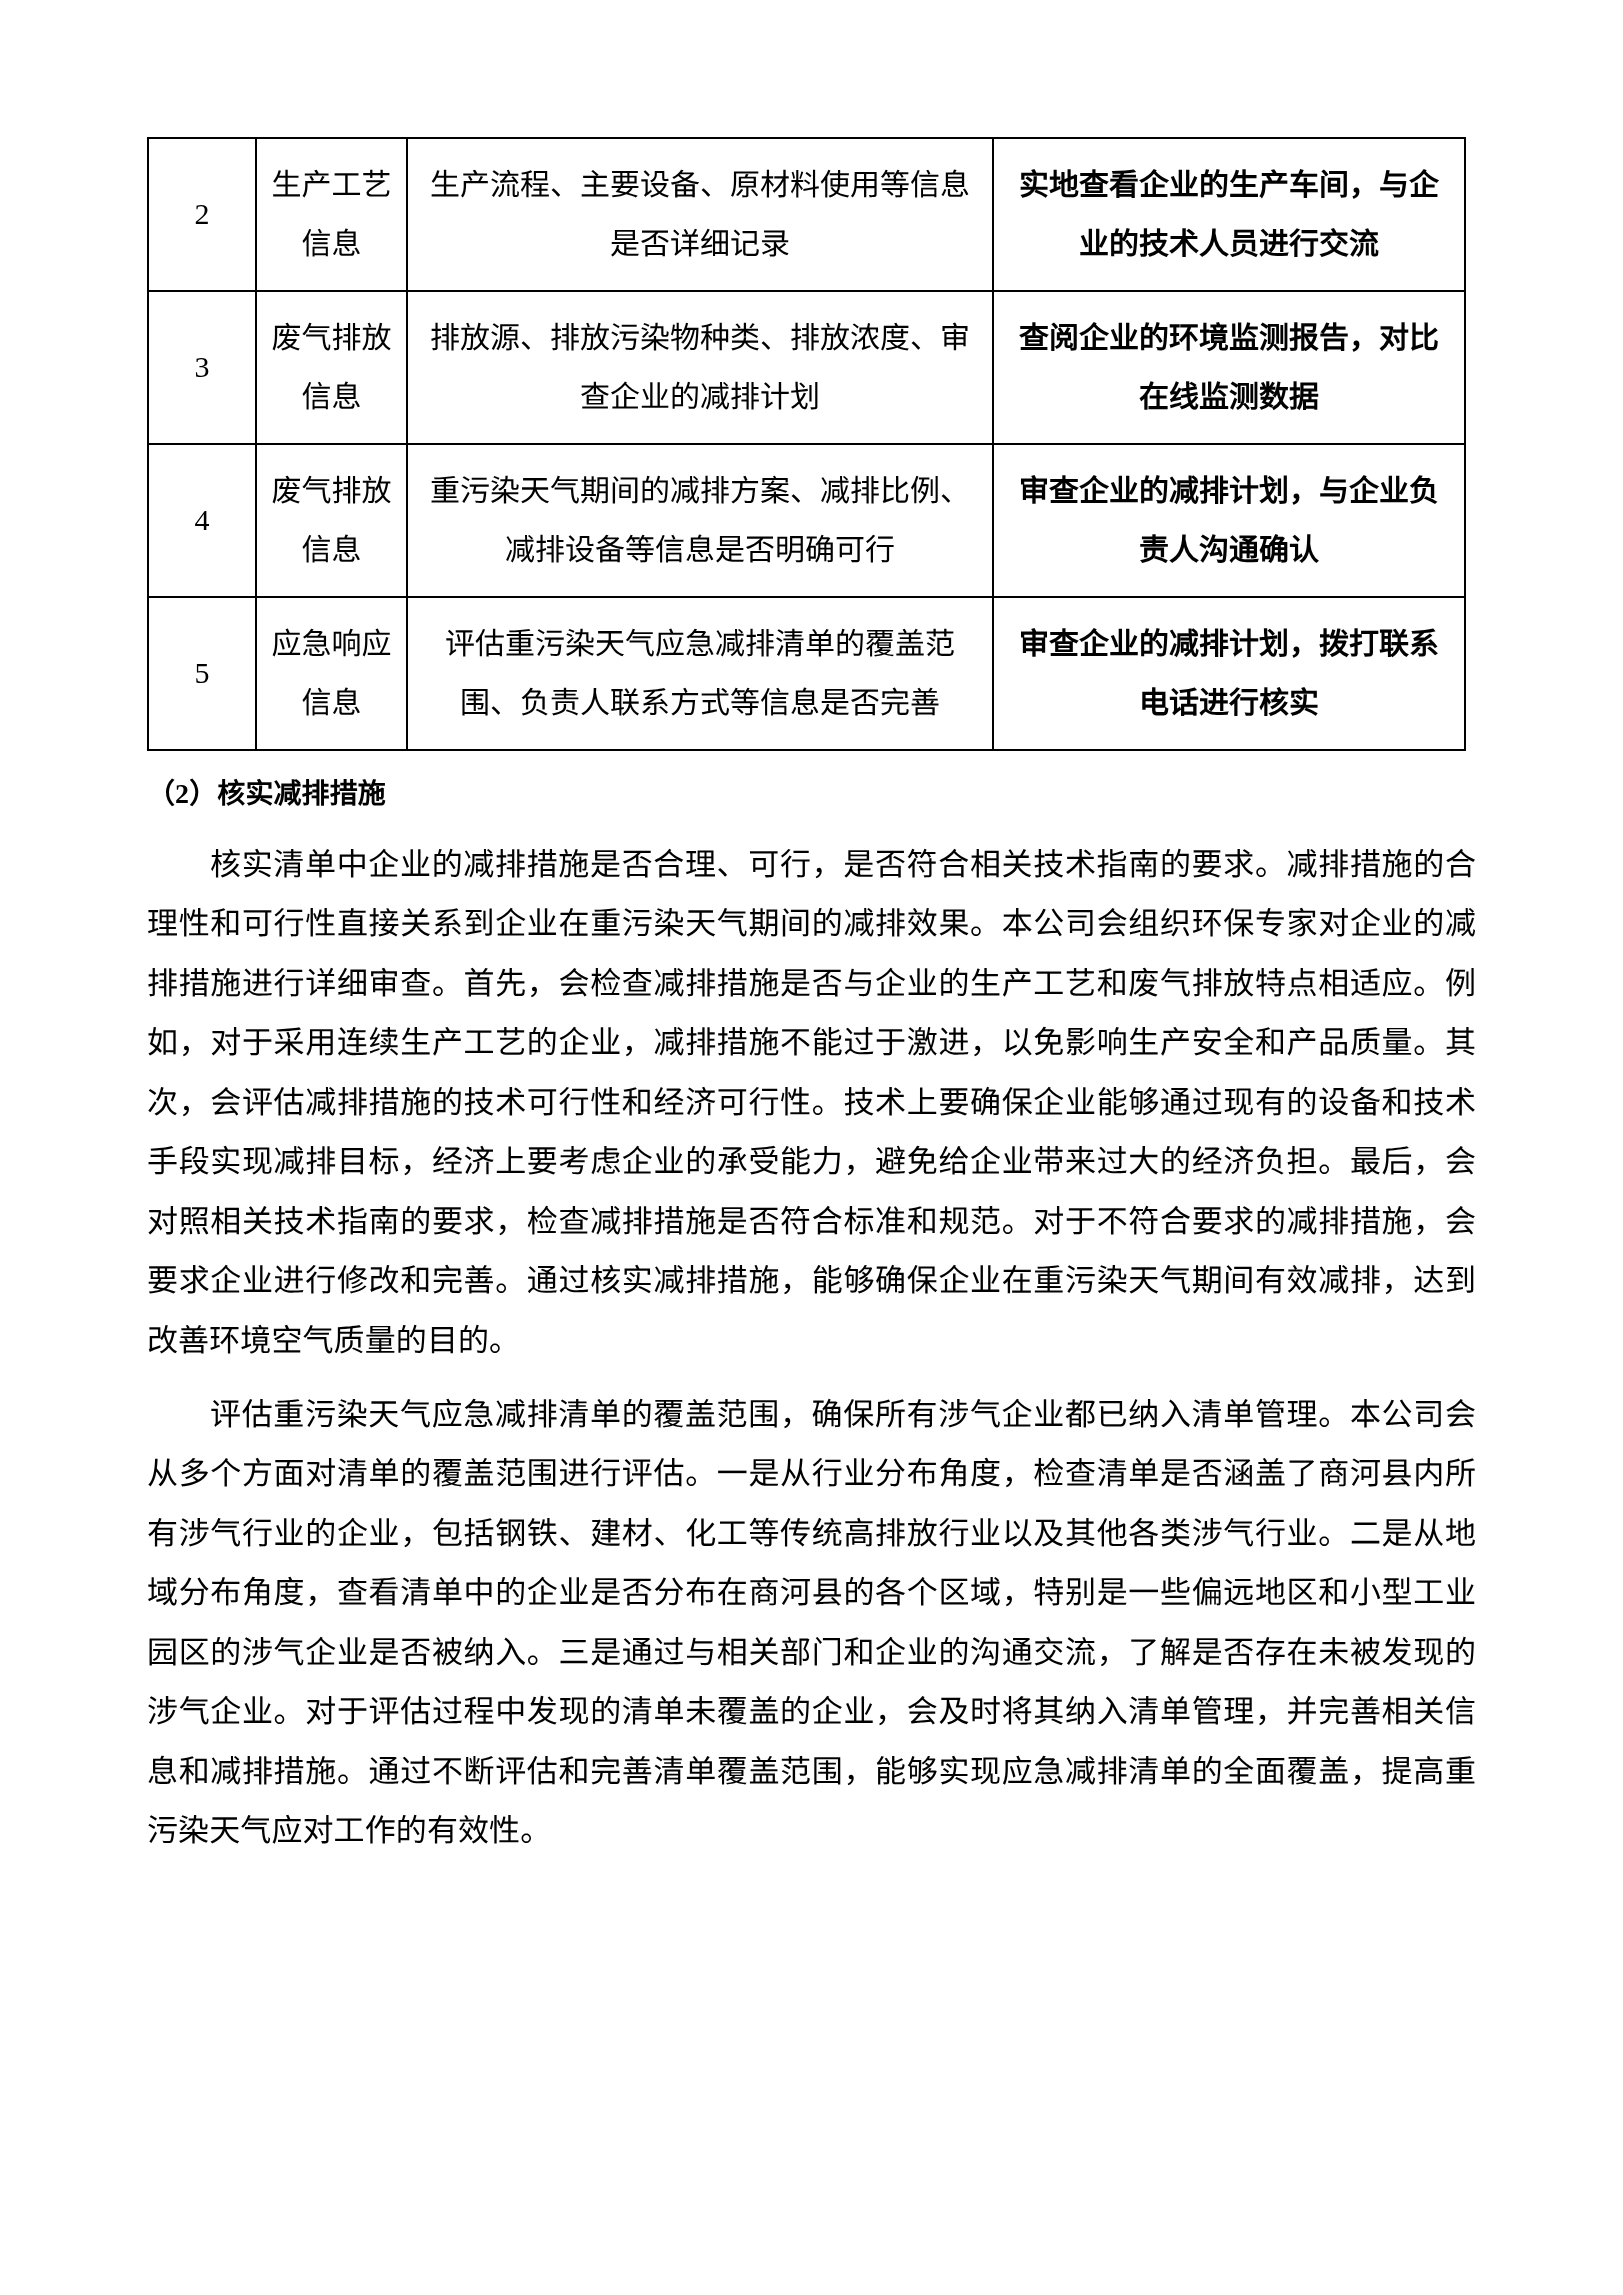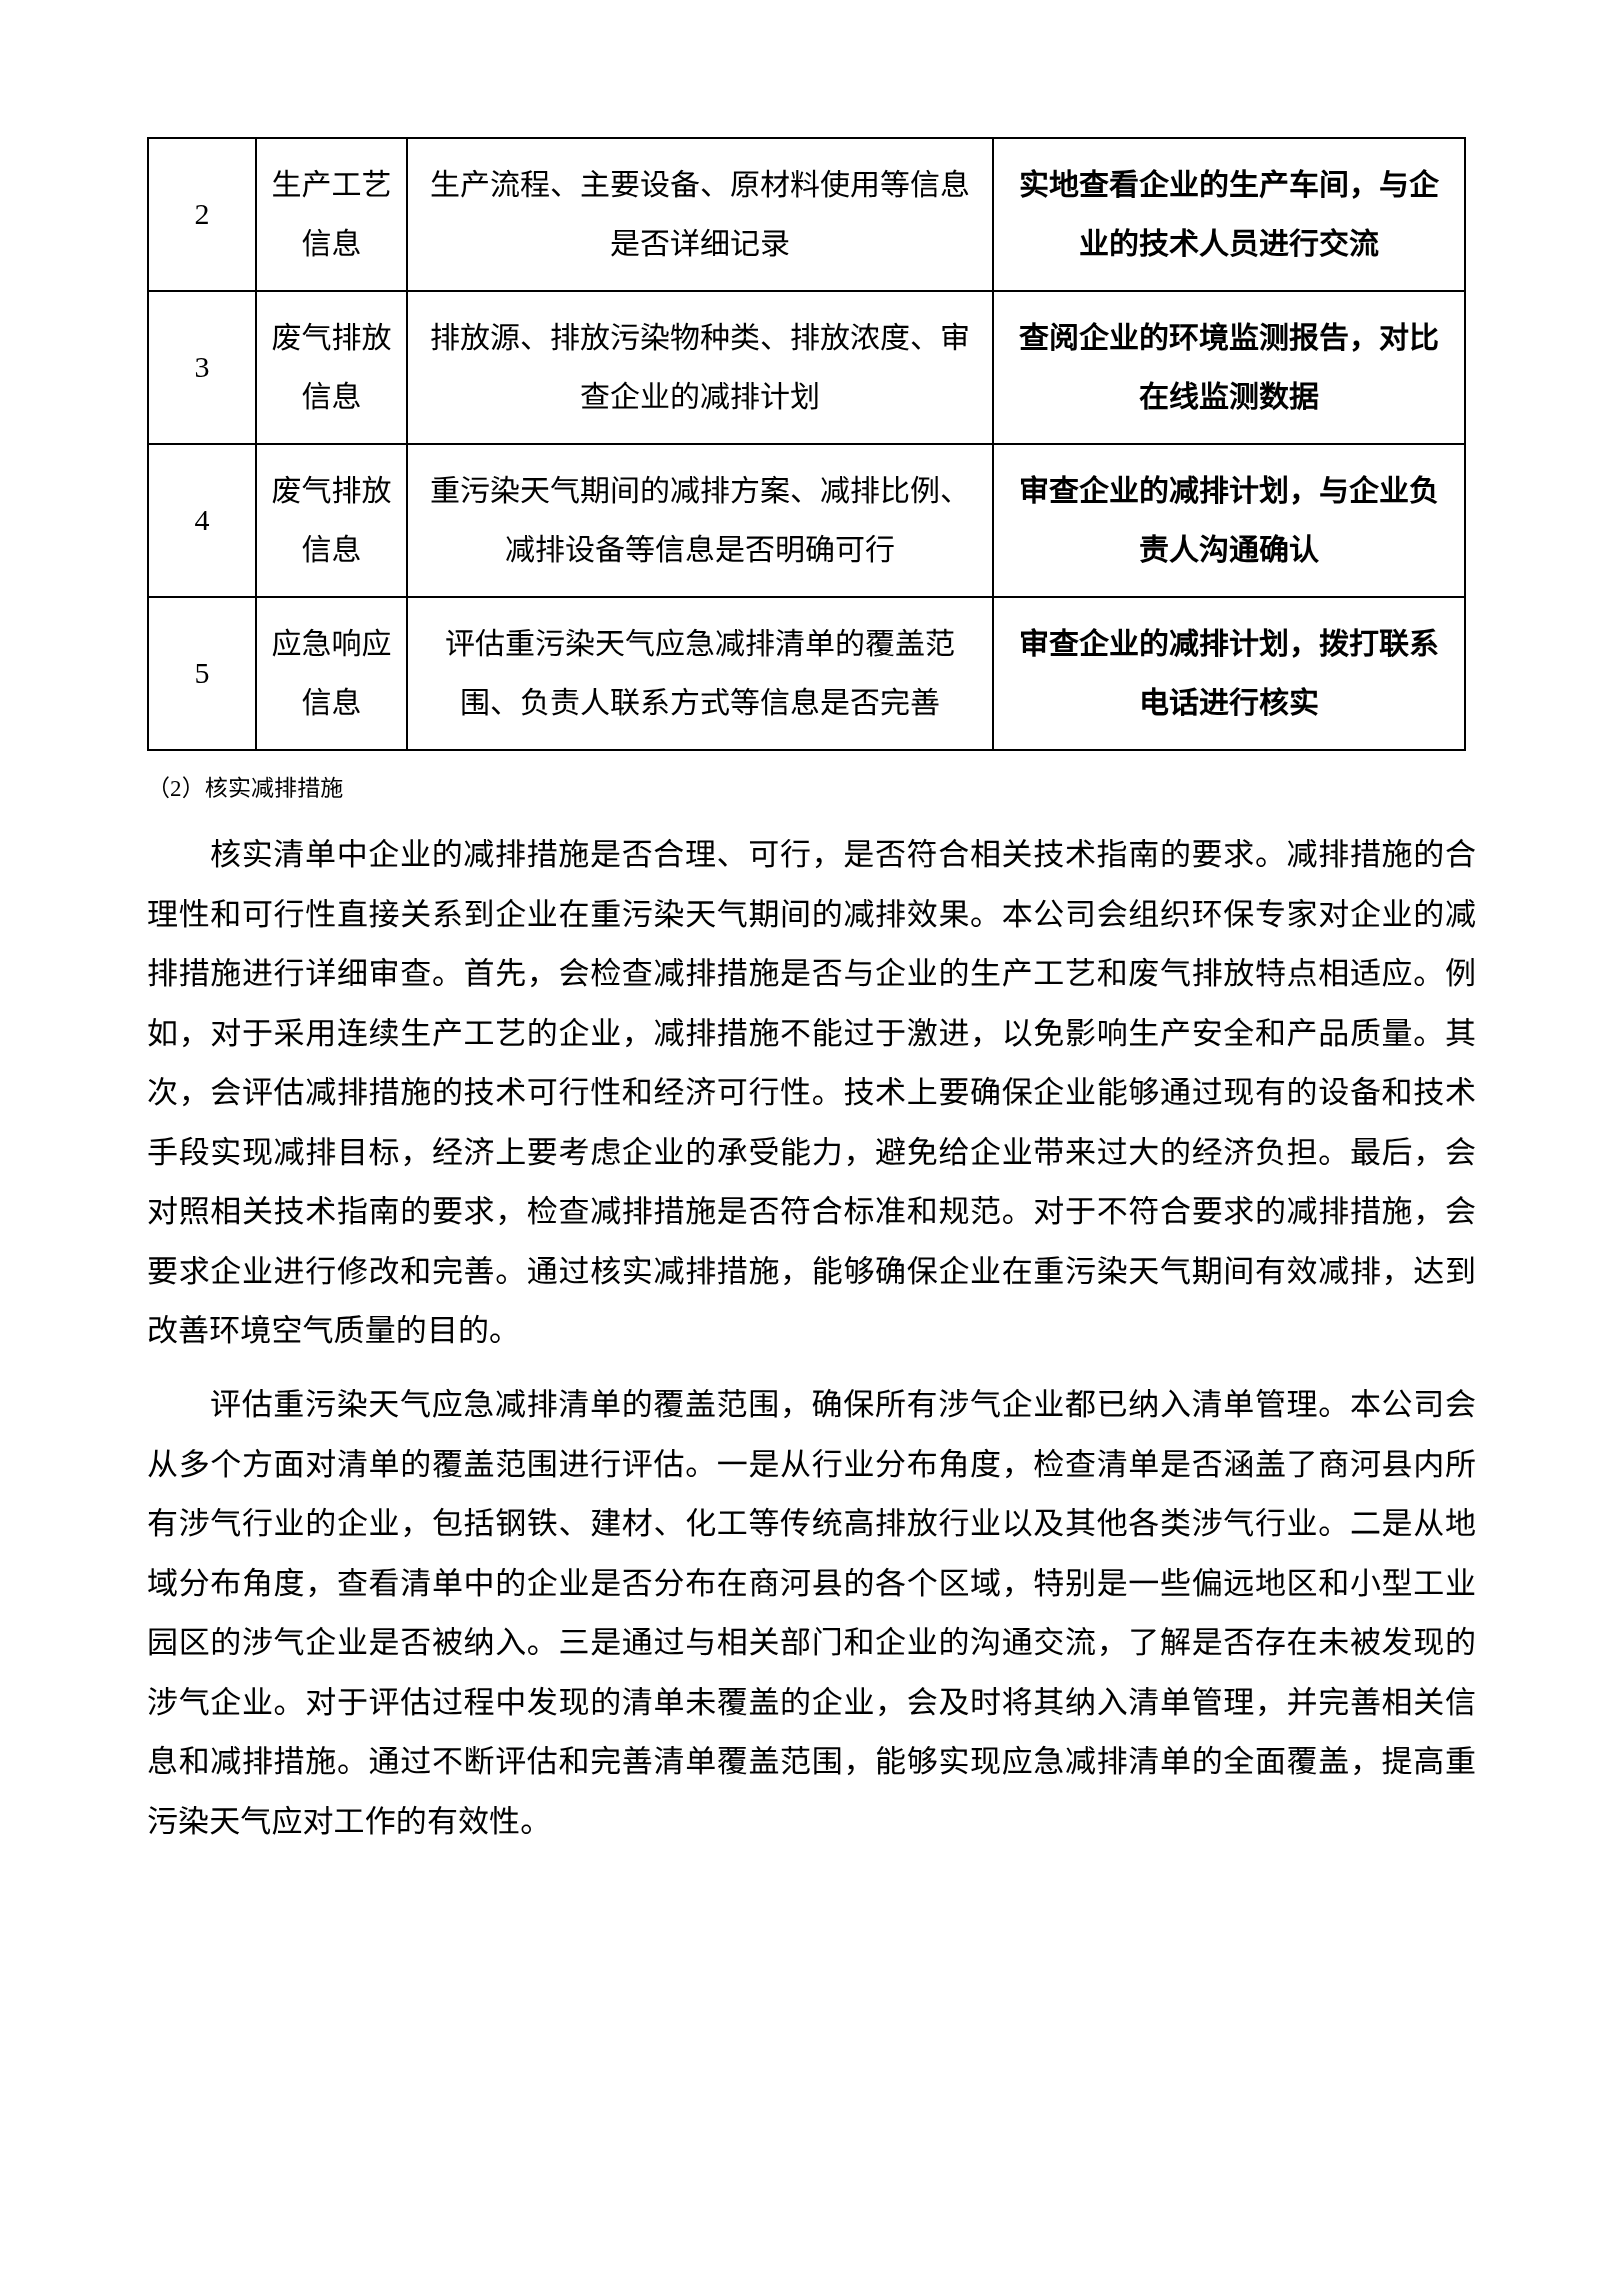--- a/index.html
+++ b/index.html
@@ -46,23 +46,23 @@
   p.body-text {
     font-size: 31px;
     line-height: 1.92;
     text-align: justify;
     text-justify: inter-ideograph;
     margin: 14.4px 0 0 0;
     text-indent: 63px;
     letter-spacing: 0.1px;
   }
   h3.sub-heading {
-    font-size: 23px;
+    font-size: 28px;
     line-height: 1.92;
-    font-weight: normal;
+    font-weight: bold;
     margin: 15.7px 0 0 0;
     text-indent: 0;
     letter-spacing: 0.1px;
   }
 </style>
 </head>
 <body>
 
 <div class="page">
 

